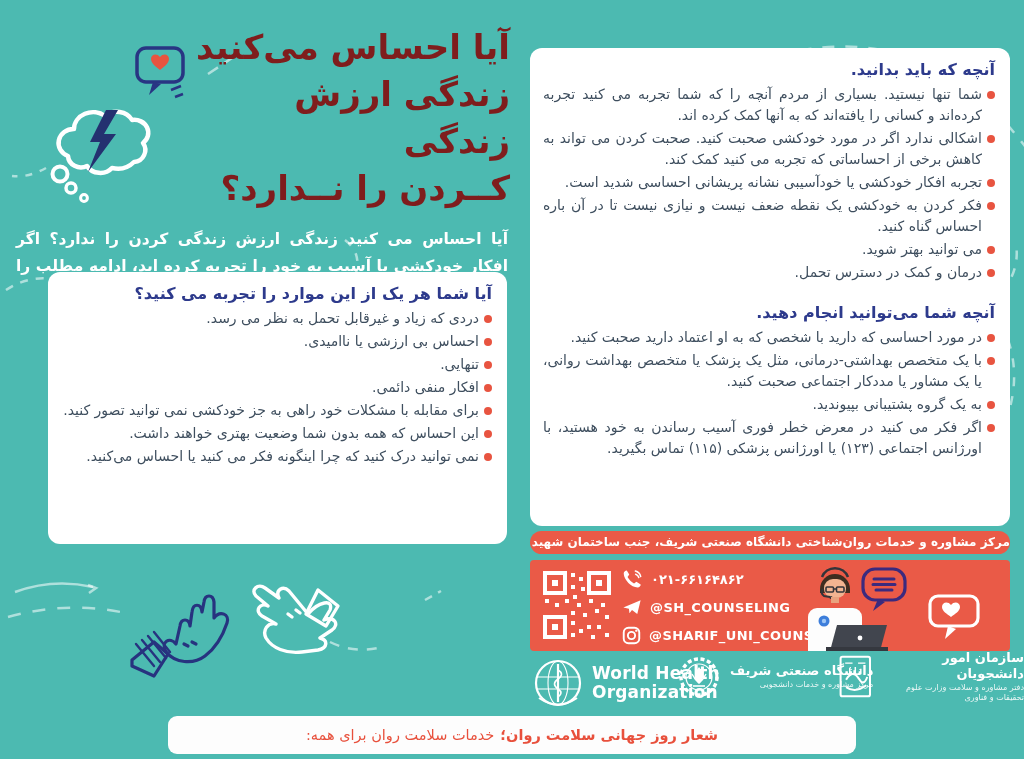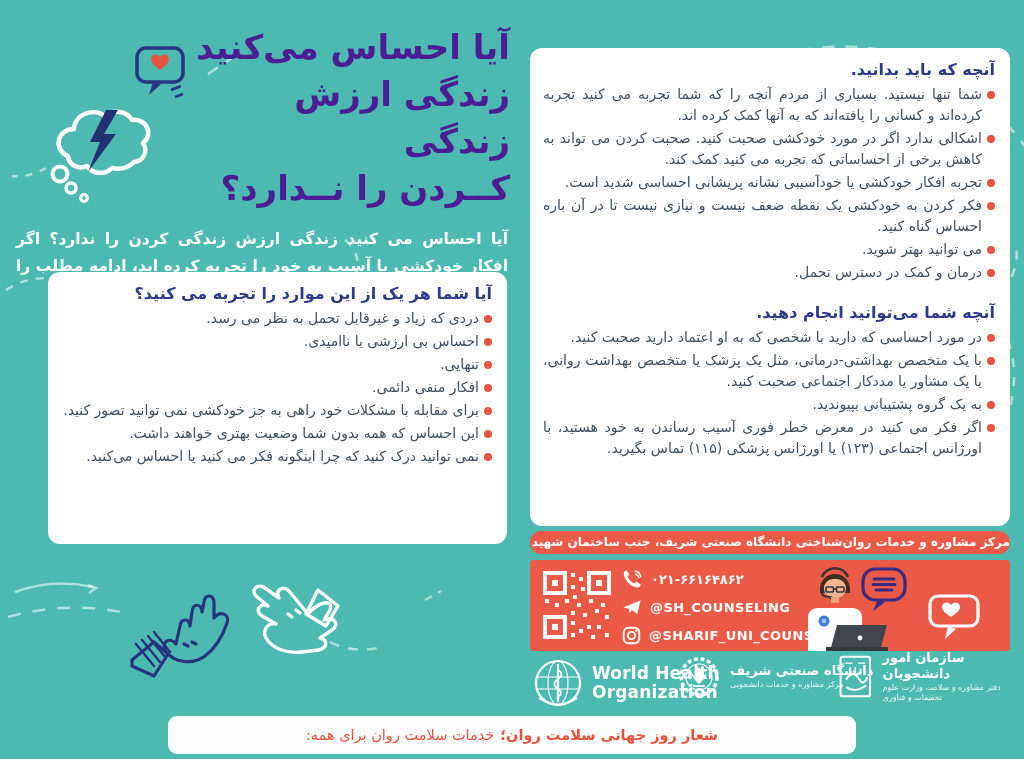--- a/index.html
+++ b/index.html
@@ -7,21 +7,21 @@
   .poster{
     position:relative;width:1024px;height:759px;margin:0 auto;
     background:#4CBAB1;overflow:hidden;direction:rtl;
     font-family:"DejaVu Sans",sans-serif;
   }
   .deco{position:absolute;inset:0;pointer-events:none;}
   .abs{position:absolute;}
   
   .headline{
     left:180px;top:24px;width:330px;text-align:right;
-    color:#4c1d95;font-weight:bold;font-size:34px;line-height:1.38;
+    color:#7f1d1d;font-weight:bold;font-size:34px;line-height:1.38;
   }
   
   .intro{
     left:16px;top:210px;width:492px;color:#ffffff;font-weight:bold;
     font-size:15.5px;line-height:1.75;text-align:justify;
   }
   
   .panel{background:#ffffff;border-radius:12px;padding:10px 15px 8px 13px;}
   .panel-left{left:48px;top:272px;width:459px;min-height:272px;}
   .panel-right{left:530px;top:48px;width:480px;min-height:478px;}
@@ -50,21 +50,21 @@
   .person{position:absolute;left:252px;bottom:0;}
   .bubble-chat{position:absolute;left:330px;top:6px;}
   .bubble-heart-w{position:absolute;left:396px;top:32px;}
   
   .logo{display:flex;align-items:center;gap:8px;color:#fff;}
   .logo-who{left:532px;top:657px;direction:ltr;}
   .who-text{font-weight:bold;font-size:17px;line-height:1.1;letter-spacing:.2px;}
   .logo-fa{direction:ltr;}
   .logo-sharif{left:676px;top:654px;}
   .logo-sao{left:836px;top:650px;}
-  .fa-block{direction:rtl;text-align:left;}
+  .fa-block{direction:rtl;text-align:right;}
   .fa-title{font-weight:bold;font-size:13px;line-height:1.25;}
   .fa-sub{font-size:8px;opacity:.9;line-height:1.35;}
   
   .footer-banner{
     left:168px;top:716px;width:688px;height:38px;background:#FDFDFD;border-radius:9px;
     display:flex;align-items:center;justify-content:center;direction:rtl;
     color:#E8503C;font-size:14.5px;
   }
   .footer-banner b{margin:0 3px;}
   .footer-banner span{margin:0 3px;}

